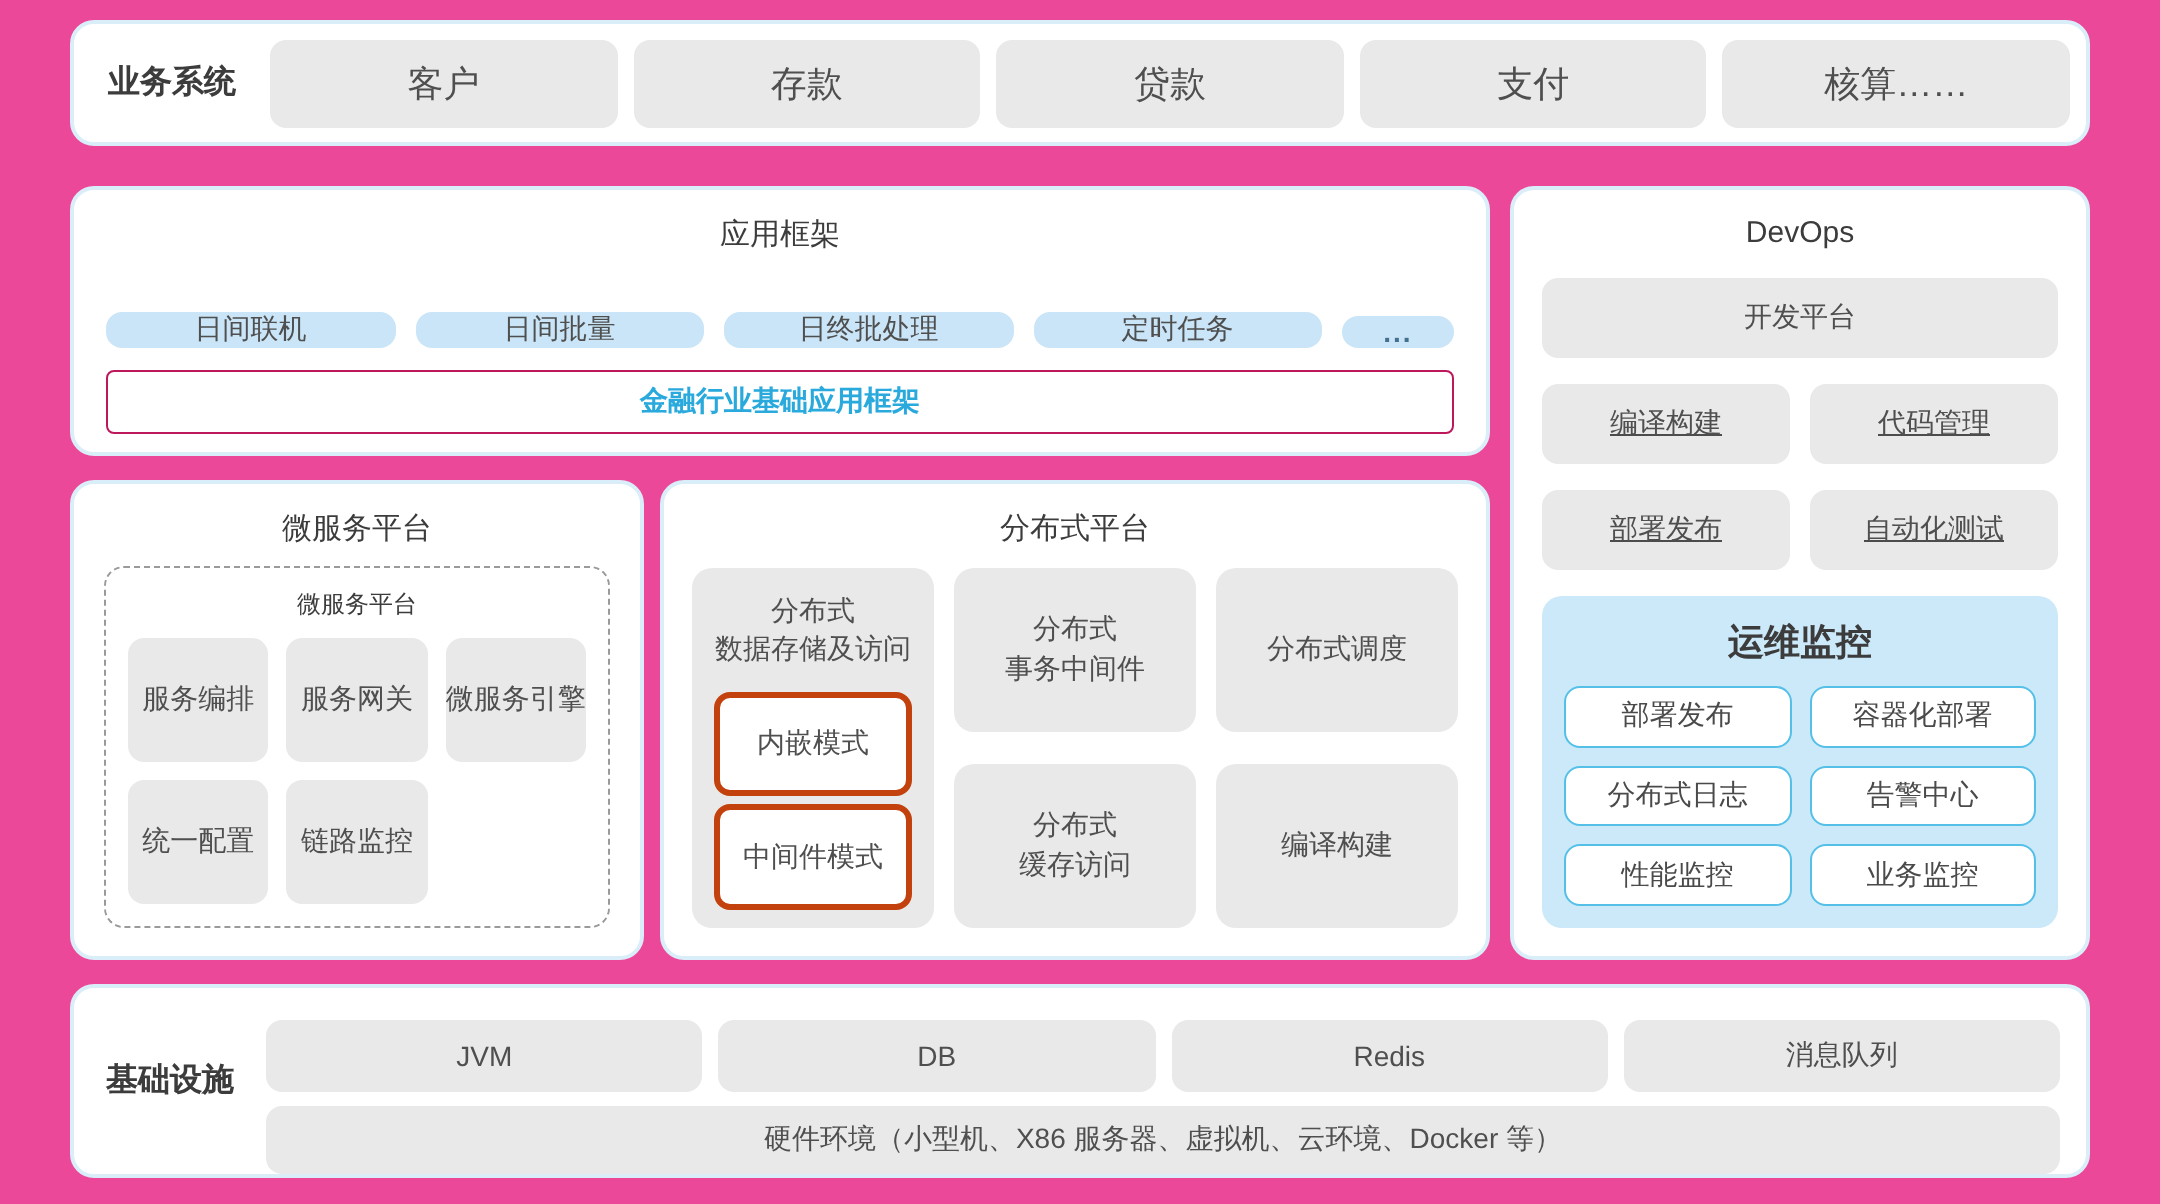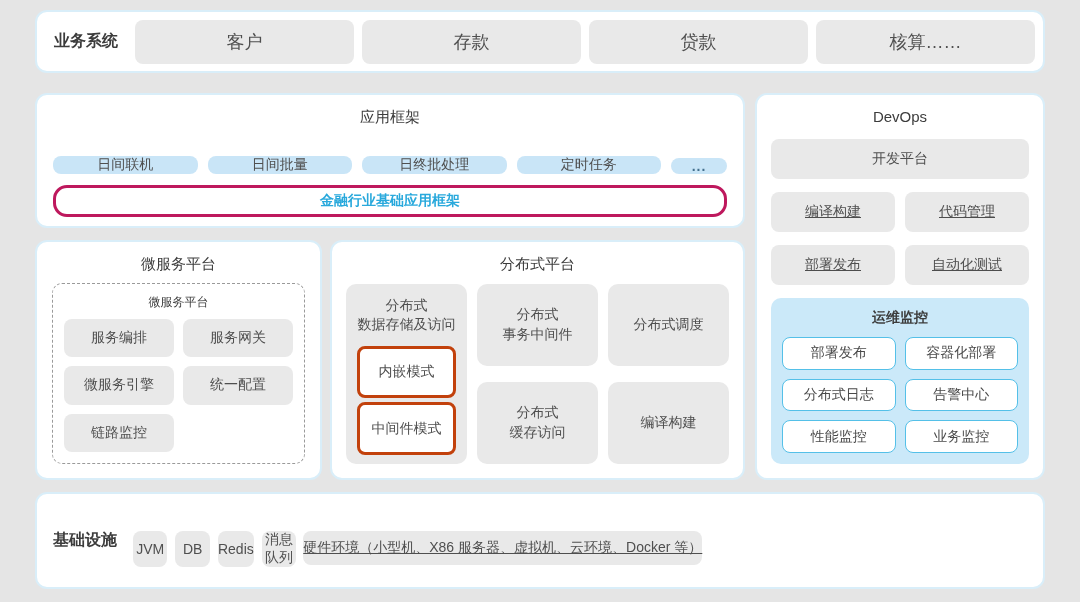--- a/index.html
+++ b/index.html
@@ -2,21 +2,21 @@
 <html><head>
 <meta charset="utf-8">
 <style>
   * { box-sizing: border-box; margin: 0; padding: 0; }
   html, body { background: #ffffff; }
   body {
     width: 1080px; height: 602px;
     font-family: "Liberation Sans", "DejaVu Sans", sans-serif;
     color: #4c4c4c;
   }
-  .canvas { position: relative; width: 1080px; height: 602px; overflow: hidden; background: #e5e5e5; }
+  .canvas { position: relative; width: 1080px; height: 602px; overflow: hidden; background: #ec4899; }
 
   
   .outer {
     background: #fff;
     border: 2px solid #d9eef9;
     border-radius: 12px;
   }
 
   
   .chip {
@@ -58,37 +58,37 @@
   .app-box { height: 135px; }
   .af-row { display: flex; gap: 10px; margin: 13px 16px 0; height: 34px; align-items: flex-end; }
   .af-chip {
     flex: 1; background: #c9e5f7; border-radius: 8px;
     display: flex; align-items: center; justify-content: center;
     font-size: 14px; color: #4f4f4f;
   }
   .af-chip.dots { flex: 0 0 56px; color: #44708e; font-weight: 700; letter-spacing: 1px; }
   .finance-frame {
     margin: 11px 16px 0; height: 32px;
-    border: 3px solid #be185d; border-radius: 14px; background: #fff;
+    border: 1px solid #be185d; border-radius: 4px; background: #fff;
     display: flex; align-items: center; justify-content: center;
     color: #29a9dc; font-weight: 700; font-size: 14px;
   }
 
   .mid-left-bottom { flex: 1; display: flex; gap: 8px; }
 
   
   .micro-box { flex: 0 0 287px; display: flex; flex-direction: column; }
   .dashed {
     flex: 1; margin: 9px 15px 14px;
     border: 1px dashed #9a9a9a; border-radius: 10px;
     padding: 8px 11px 11px;
     display: flex; flex-direction: column;
   }
   .dashed-title { text-align: center; font-size: 12px; color: #3c3c3c; margin: 2px 0 8px; }
-  .micro-grid { flex: 1; display: grid; grid-template-columns: 1fr 1fr; gap: 9px; }
+  .micro-grid { flex: 1; display: grid; grid-template-columns: 1fr 1fr 1fr; gap: 9px; }
   .micro-grid .chip { border-radius: 8px; }
 
   
   .dist-box { flex: 1; display: flex; flex-direction: column; }
   .dist-grid {
     flex: 1; margin: 10px 14px 14px;
     display: grid; grid-template-columns: 1fr 1fr 1fr; gap: 10px;
   }
   .dist-tall {
     background: #e9e9e9; border-radius: 10px;
@@ -117,52 +117,53 @@
   .devops-box { flex: 0 0 290px; display: flex; flex-direction: column; }
   .dev-platform { margin: 14px 14px 0; height: 40px; border-radius: 8px; }
   .dev-grid { margin: 13px 14px 0; display: grid; grid-template-columns: 1fr 1fr; gap: 13px 10px; text-decoration: underline; }
   .dev-grid .chip { height: 40px; }
   .ops-panel {
     flex: 1; margin: 13px 14px 14px;
     background: #cbe9f9; border-radius: 10px;
     padding: 11px 11px 11px;
     display: flex; flex-direction: column;
   }
-  .ops-title { text-align: center; font-size: 14px; font-weight: 700; color: #3c3c3c; margin-bottom: 10px; }
+  .ops-title { text-align: center; font-size: 18px; font-weight: 700; color: #3c3c3c; margin-bottom: 10px; }
   .ops-grid { flex: 1; display: grid; grid-template-columns: 1fr 1fr; gap: 9px; }
   .ops-chip {
     background: #fff; border: 1px solid #54c0e8; border-radius: 8px;
     display: flex; align-items: center; justify-content: center;
     font-size: 14px; color: #4a4a4a;
   }
 
   
   .bottom-bar {
     position: absolute; left: 35px; top: 492px;
     width: 1010px; height: 97px;
     display: flex; align-items: center;
     padding-right: 13px;
   }
   .side-label.infra-label { flex: 0 0 96px; }
-  .infra-stack { flex: 1; display: flex; gap: 7px; margin-top: 16px; }
+  .infra-stack { flex: 1; display: flex; flex-direction: column; gap: 7px; margin-top: 16px; }
   .infra-row { display: flex; gap: 8px; height: 36px; }
   .infra-row .chip { flex: 1; }
-  .hw-bar { height: 34px; border-radius: 8px; text-decoration: underline; }
+  .hw-bar { height: 34px; border-radius: 8px; }
 </style>
 </head>
 <body>
 
 <div class="canvas">
 
   <section class="outer top-bar">
     <div class="side-label">业务系统</div>
     <div class="top-row">
       <div class="chip">客户</div>
       <div class="chip">存款</div>
       <div class="chip">贷款</div>
+      <div class="chip">支付</div>
       <div class="chip">核算……</div>
     </div>
   </section>
 
   <div class="middle">
     <div class="mid-left">
 
       <section class="outer app-box">
         <div class="box-title">应用框架</div>
         <div class="af-row">

